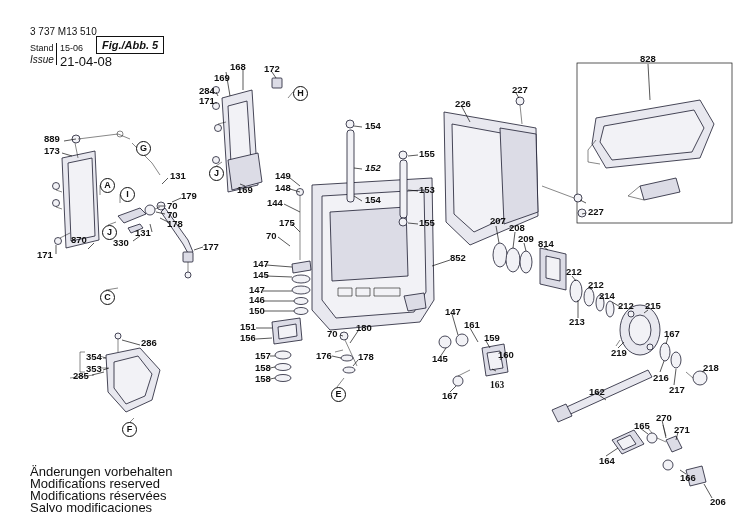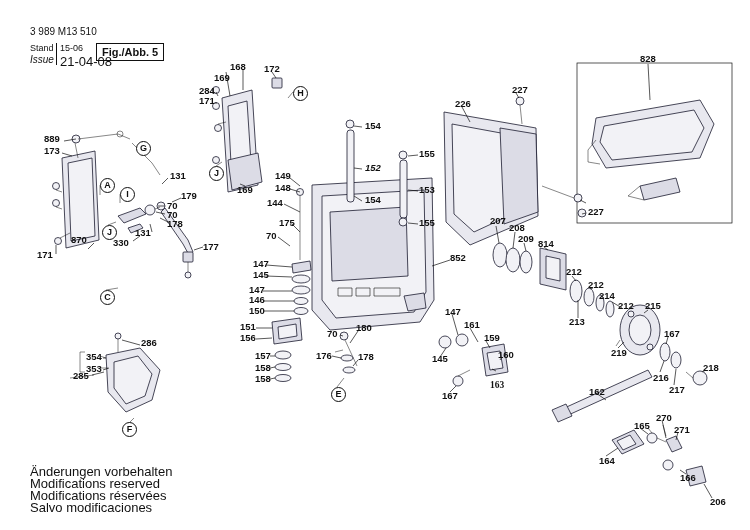--- a/index.html
+++ b/index.html
@@ -254,27 +254,27 @@
       <path d="M108 225 L116 222"></path>
       <path d="M216 166 L222 162"></path>
       <path d="M293 92 L288 98"></path>
       <path d="M106 290 L118 288"></path>
       <path d="M337 387 L344 378"></path>
       <path d="M128 424 L134 418"></path>
       <path d="M142 141 L150 150"></path>
     </g>
   </svg>
 
-  <div class="hdr" style="left:30px;top:26px;">3 989 M13 510</div>
+  <div class="hdr" style="left:30px;top:26px;">3 737 M13 510</div>
   <div class="hdr" style="left:30px;top:43px;font-size:9px;">Stand</div>
   <div class="hdr" style="left:60px;top:43px;font-size:9px;">15-06</div>
   <div class="hdr" style="left:30px;top:54px;font-size:10px;font-style:italic;">Issue</div>
   <div class="hdr" style="left:60px;top:54px;font-size:13px;">21-04-08</div>
   <div style="position:absolute;left:56px;top:43px;width:1px;height:22px;background:#111;"></div>
-  <div class="fig" style="left:96px;top:43px;">Fig./Abb. 5</div>
+  <div class="fig" style="left:96px;top:36px;font-style:italic;">Fig./Abb. 5</div>
 
   <div class="foot" style="left:30px;top:464px;">Änderungen vorbehalten</div>
   <div class="foot" style="left:30px;top:476px;">Modifications reserved</div>
   <div class="foot" style="left:30px;top:488px;">Modifications réservées</div>
   <div class="foot" style="left:30px;top:500px;">Salvo modificaciones</div>
 
   <div class="circ" style="left:100px;top:178px;">A</div>
   <div class="circ" style="left:136px;top:141px;">G</div>
   <div class="circ" style="left:120px;top:187px;">I</div>
   <div class="circ" style="left:102px;top:225px;">J</div>

